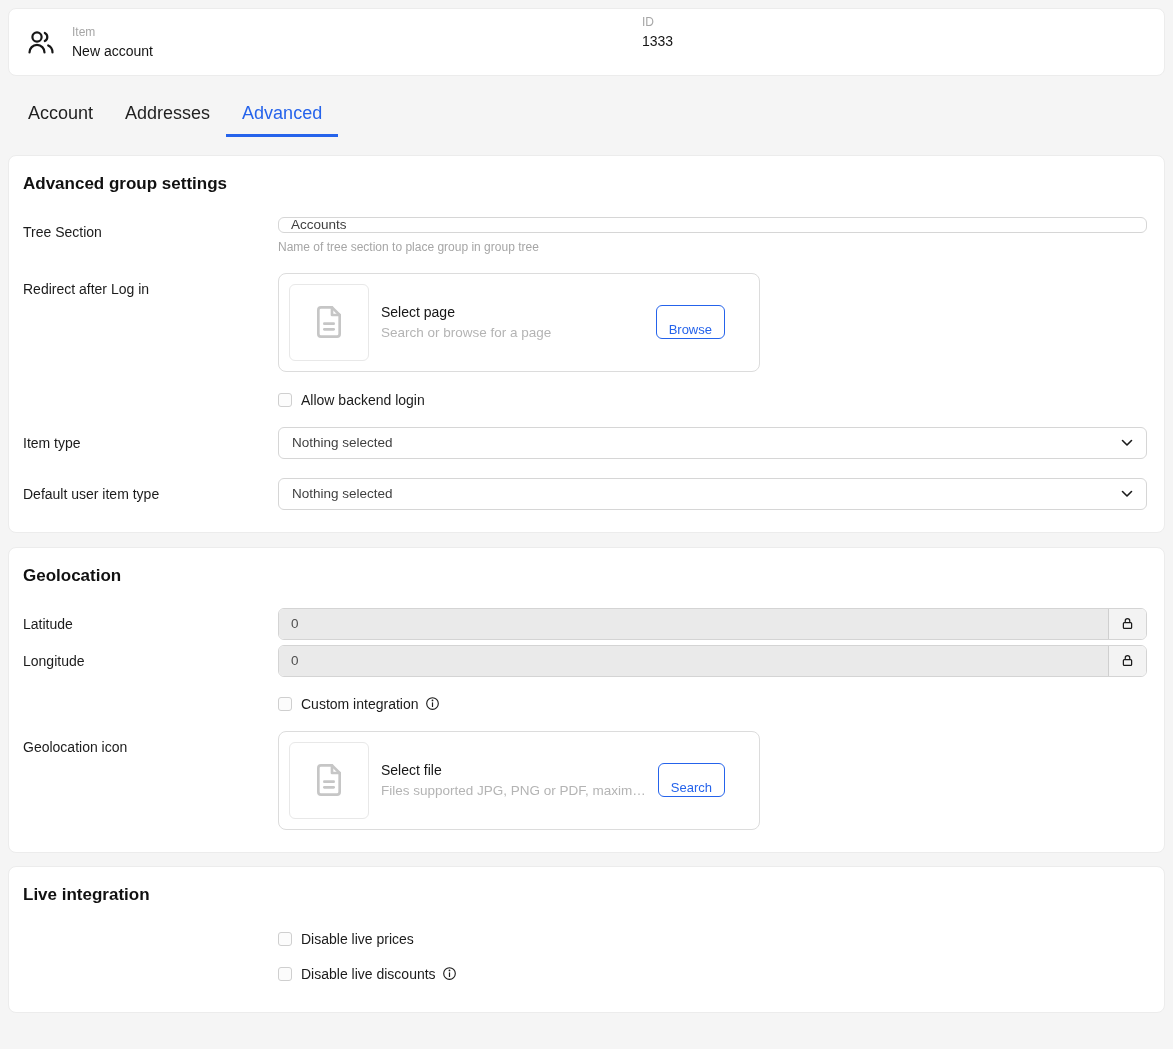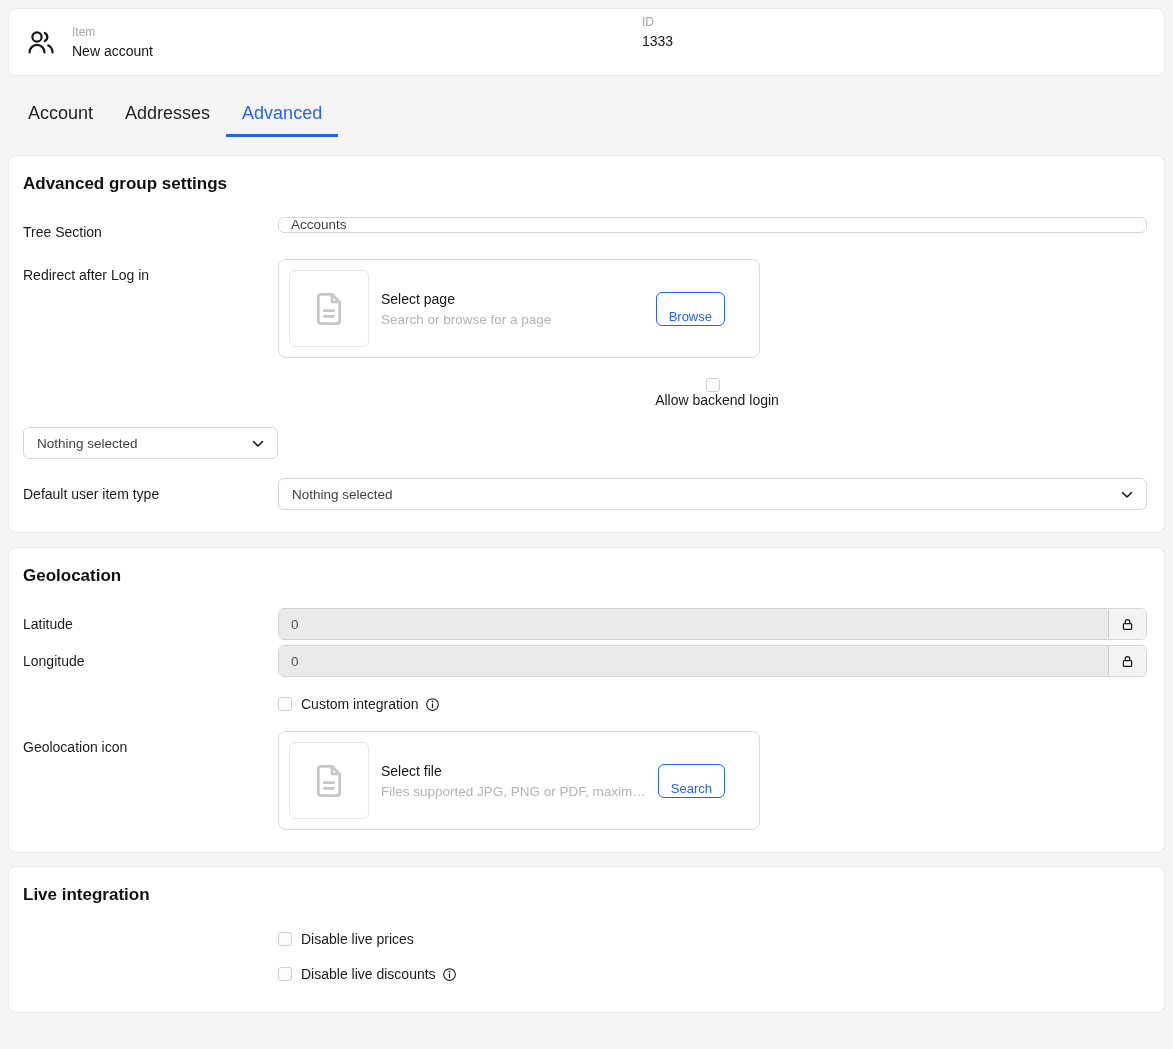--- a/index.html
+++ b/index.html
@@ -154,21 +154,21 @@
     outline: none;
   }
   .lock-seg {
     width: 38px;
     flex: none;
     border-left: 1px solid #cfcfcf;
     background: #f3f3f3;
     display: flex; align-items: center; justify-content: center;
   }
 
-  .mt-20 { margin-top: 20px; flex-direction: column; }
+  .mt-20 { margin-top: 20px; }
   .mt-22 { margin-top: 22px; }
   .mt-26 { margin-top: 26px; }
   .pb-extra { padding-bottom: 30px; }
 </style>
 </head>
 <body>
 
 <div class="page">
 
   <div class="card header-card">
@@ -196,20 +196,21 @@
     <div class="tab active">Advanced</div>
   </div>
 
   <div class="card section">
     <h2 class="section-title">Advanced group settings</h2>
 
     <div class="row">
       <div class="row-label">Tree Section</div>
       <div>
         <input class="text-input" type="text" value="Accounts" style="">
+        <div class="helper">Name of tree section to place group in group tree</div>
       </div>
     </div>
 
     <div class="row">
       <div class="row-label">Redirect after Log in</div>
       <div>
         <div class="file-select-card">
           <div class="thumb">
             <svg width="40" height="40" viewBox="0 0 24 24" fill="none" stroke="#c6c6c6" stroke-width="1.6" stroke-linecap="round" stroke-linejoin="round">
               <path d="M13.8 3.2H7.2c-.9 0-1.6.7-1.6 1.6v14.4c0 .9.7 1.6 1.6 1.6h9.6c.9 0 1.6-.7 1.6-1.6V7.8l-4.6-4.6z"></path>
@@ -226,20 +227,21 @@
         </div>
 
         <div class="check-row mt-20">
           <span class="checkbox"></span>
           <span class="check-label">Allow backend login</span>
         </div>
       </div>
     </div>
 
     <div class="row mt-22">
+      <div class="row-label">Item type</div>
       <div class="select-box">
         <span>Nothing selected</span>
         <span>
           <svg width="12" height="8" viewBox="0 0 12 8" fill="none">
               <path d="M1.5 1.5 6 6l4.5-4.5" stroke="#1b1b1b" stroke-width="1.6" stroke-linecap="round" stroke-linejoin="round"></path>
             </svg>
         </span>
       </div>
     </div>
 

